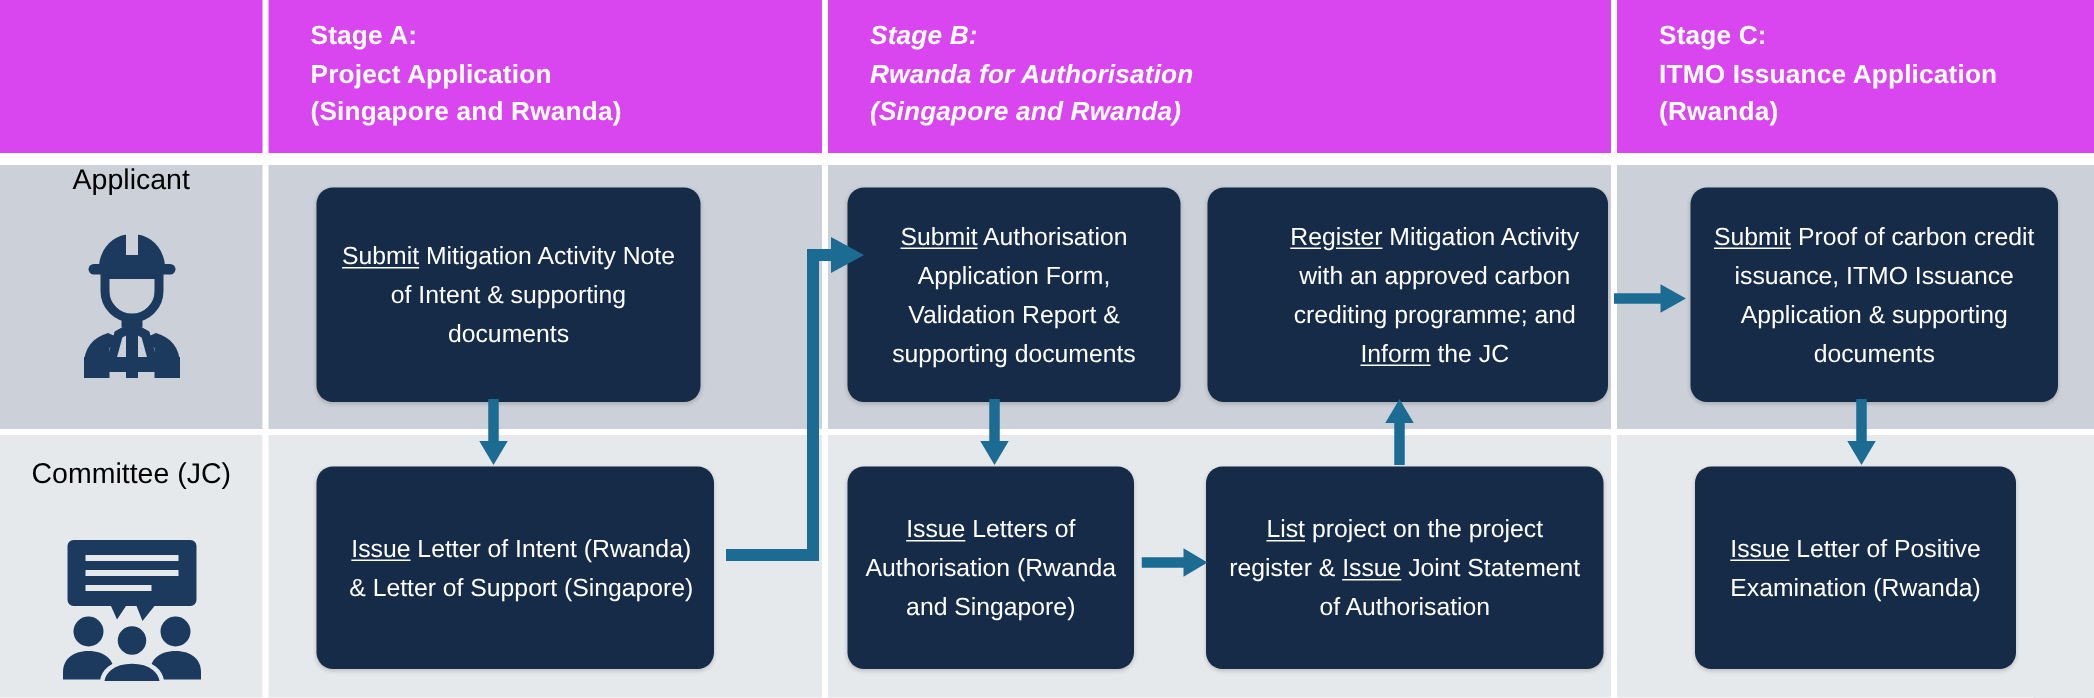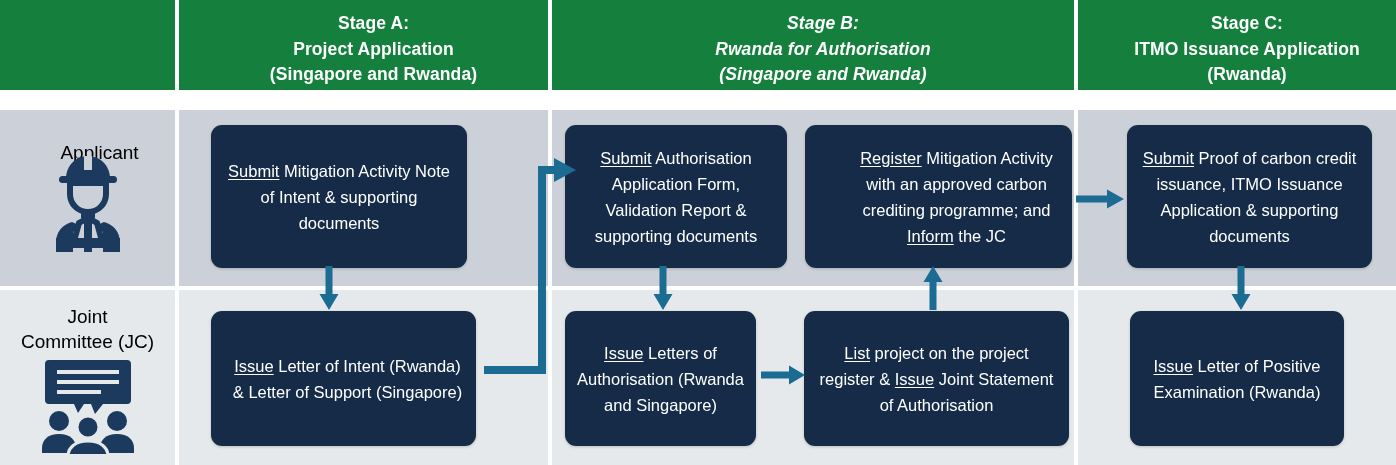--- a/index.html
+++ b/index.html
@@ -10,24 +10,23 @@
     overflow:hidden;
   }
   #diagram{
     position:relative;
     width:1396px;height:465px;
     background:#ffffff;
   }
 
   
   .hdr{
-    position:absolute;top:0;height:90px;
-    background:#15803d;
+    position:absolute;top:0;height:102px;
+    background:#d946ef;
     box-sizing:border-box;
-    text-align:center;
   }
   .hdr-corner{left:0;width:175px;}
   .hdr-a{left:179px;width:369px;}
   .hdr-b{left:552px;width:522px;font-style:italic;}
   .hdr-c{left:1078px;width:318px;}
   .hdr-txt{
     position:absolute;left:28px;top:11px;right:8px;
     color:#ffffff;font-weight:bold;font-size:17.5px;line-height:25.5px;
     letter-spacing:.1px;
   }
@@ -42,21 +41,21 @@
   .vdiv.d1{left:175px;}
   .vdiv.d2{left:548px;}
   .vdiv.d3{left:1074px;}
 
   
   .rowlabel{
     position:absolute;left:0;width:175px;
     text-align:center;color:#000000;
     font-size:19px;line-height:25px;
   }
-  .lbl-applicant{top:140px;padding-left:12px;}
+  .lbl-applicant{top:108px;}
   .lbl-jc{top:304px;}
   .icon-wrap{
     position:absolute;left:0;width:175px;text-align:center;
   }
   .ic-applicant{top:148px;}
   .ic-jc{top:358px;}
 
   
   .box{
     position:absolute;
@@ -147,21 +146,20 @@
 
       <path d="M46 70 l-9 5 -6 22 h30 l-6 -22 z" fill="none" stroke="#1c3a5e" stroke-width="6"></path>
       <path d="M30 74 c-10 3 -16 10 -16 21 v9 h17 V84 l8 -6 z"></path>
       <path d="M62 74 c10 3 16 10 16 21 v9 H61 V84 l-8 -6 z"></path>
       <rect x="14" y="90" width="64" height="6"></rect>
       <rect x="42" y="72" width="8" height="32"></rect>
     </svg>
   </div>
 
   <div class="rowlabel lbl-jc">
-    <div>Joint</div>
     <div>Committee (JC)</div>
   </div>
   <div class="icon-wrap ic-jc">
     <svg width="110" height="96" viewBox="0 0 110 96" fill="#1c3a5e">
 
       <path d="M16 2 h78 a4 4 0 0 1 4 4 v36 a4 4 0 0 1 -4 4 H70 l-8 10 -4 -10 h-7 l-6 9 -4 -9 H16 a4 4 0 0 1 -4 -4 V6 a4 4 0 0 1 4 -4 z"></path>
       <rect x="24" y="12" width="62" height="4" fill="#e5e9ec"></rect>
       <rect x="24" y="22" width="62" height="4" fill="#e5e9ec"></rect>
       <rect x="24" y="32" width="44" height="4" fill="#e5e9ec"></rect>
 

